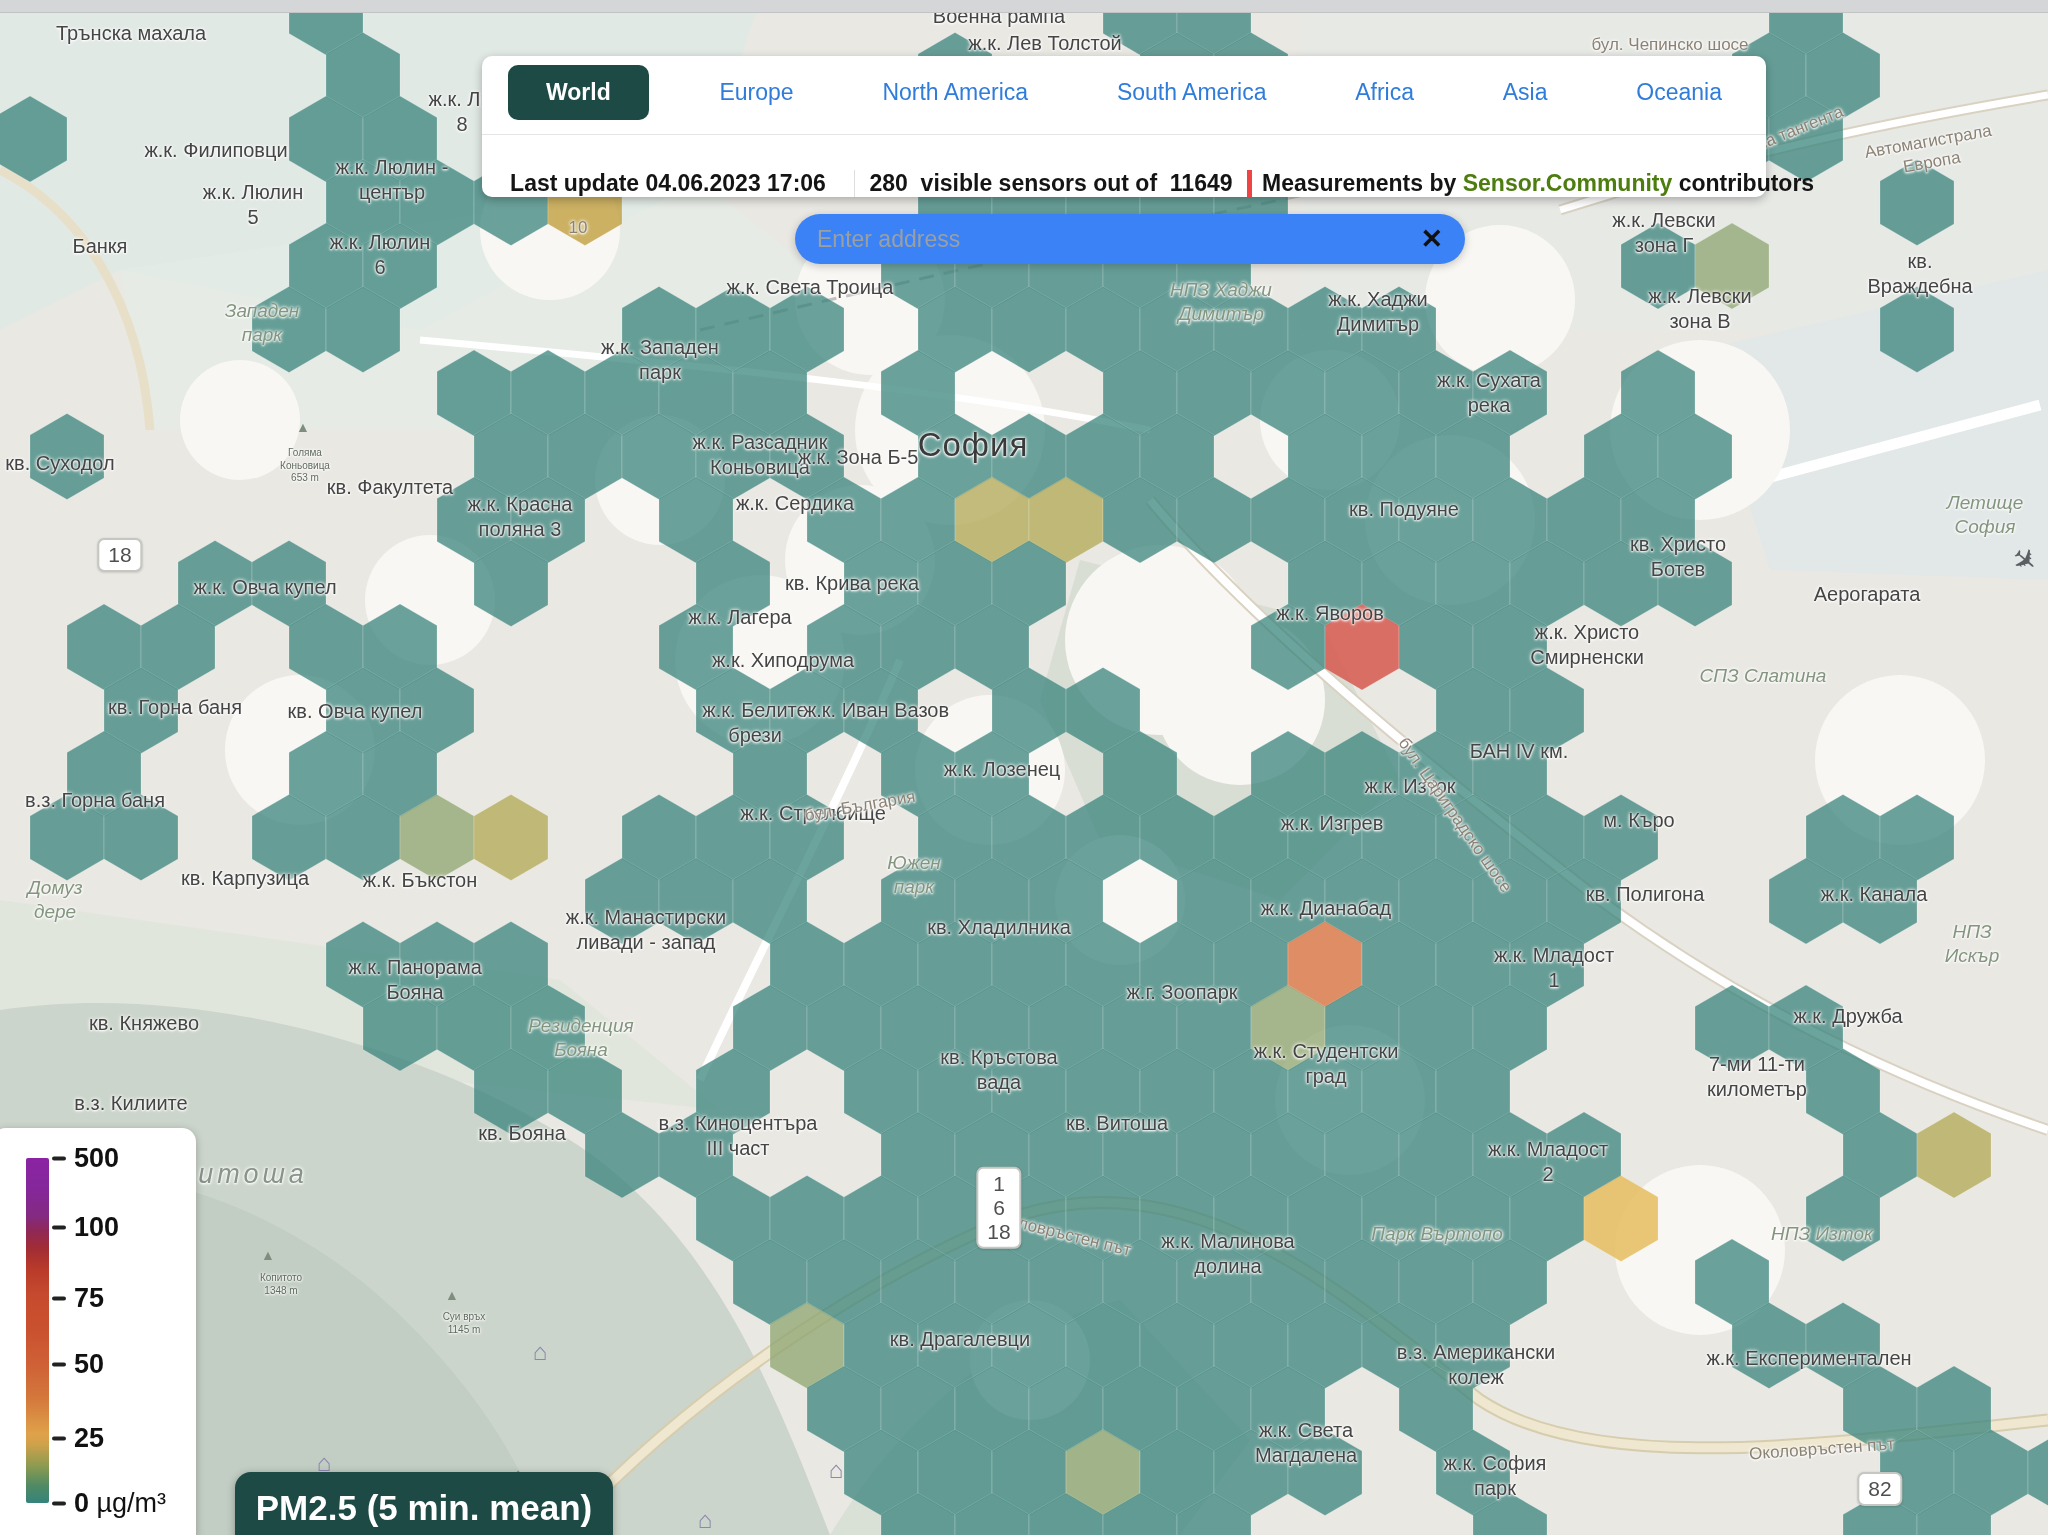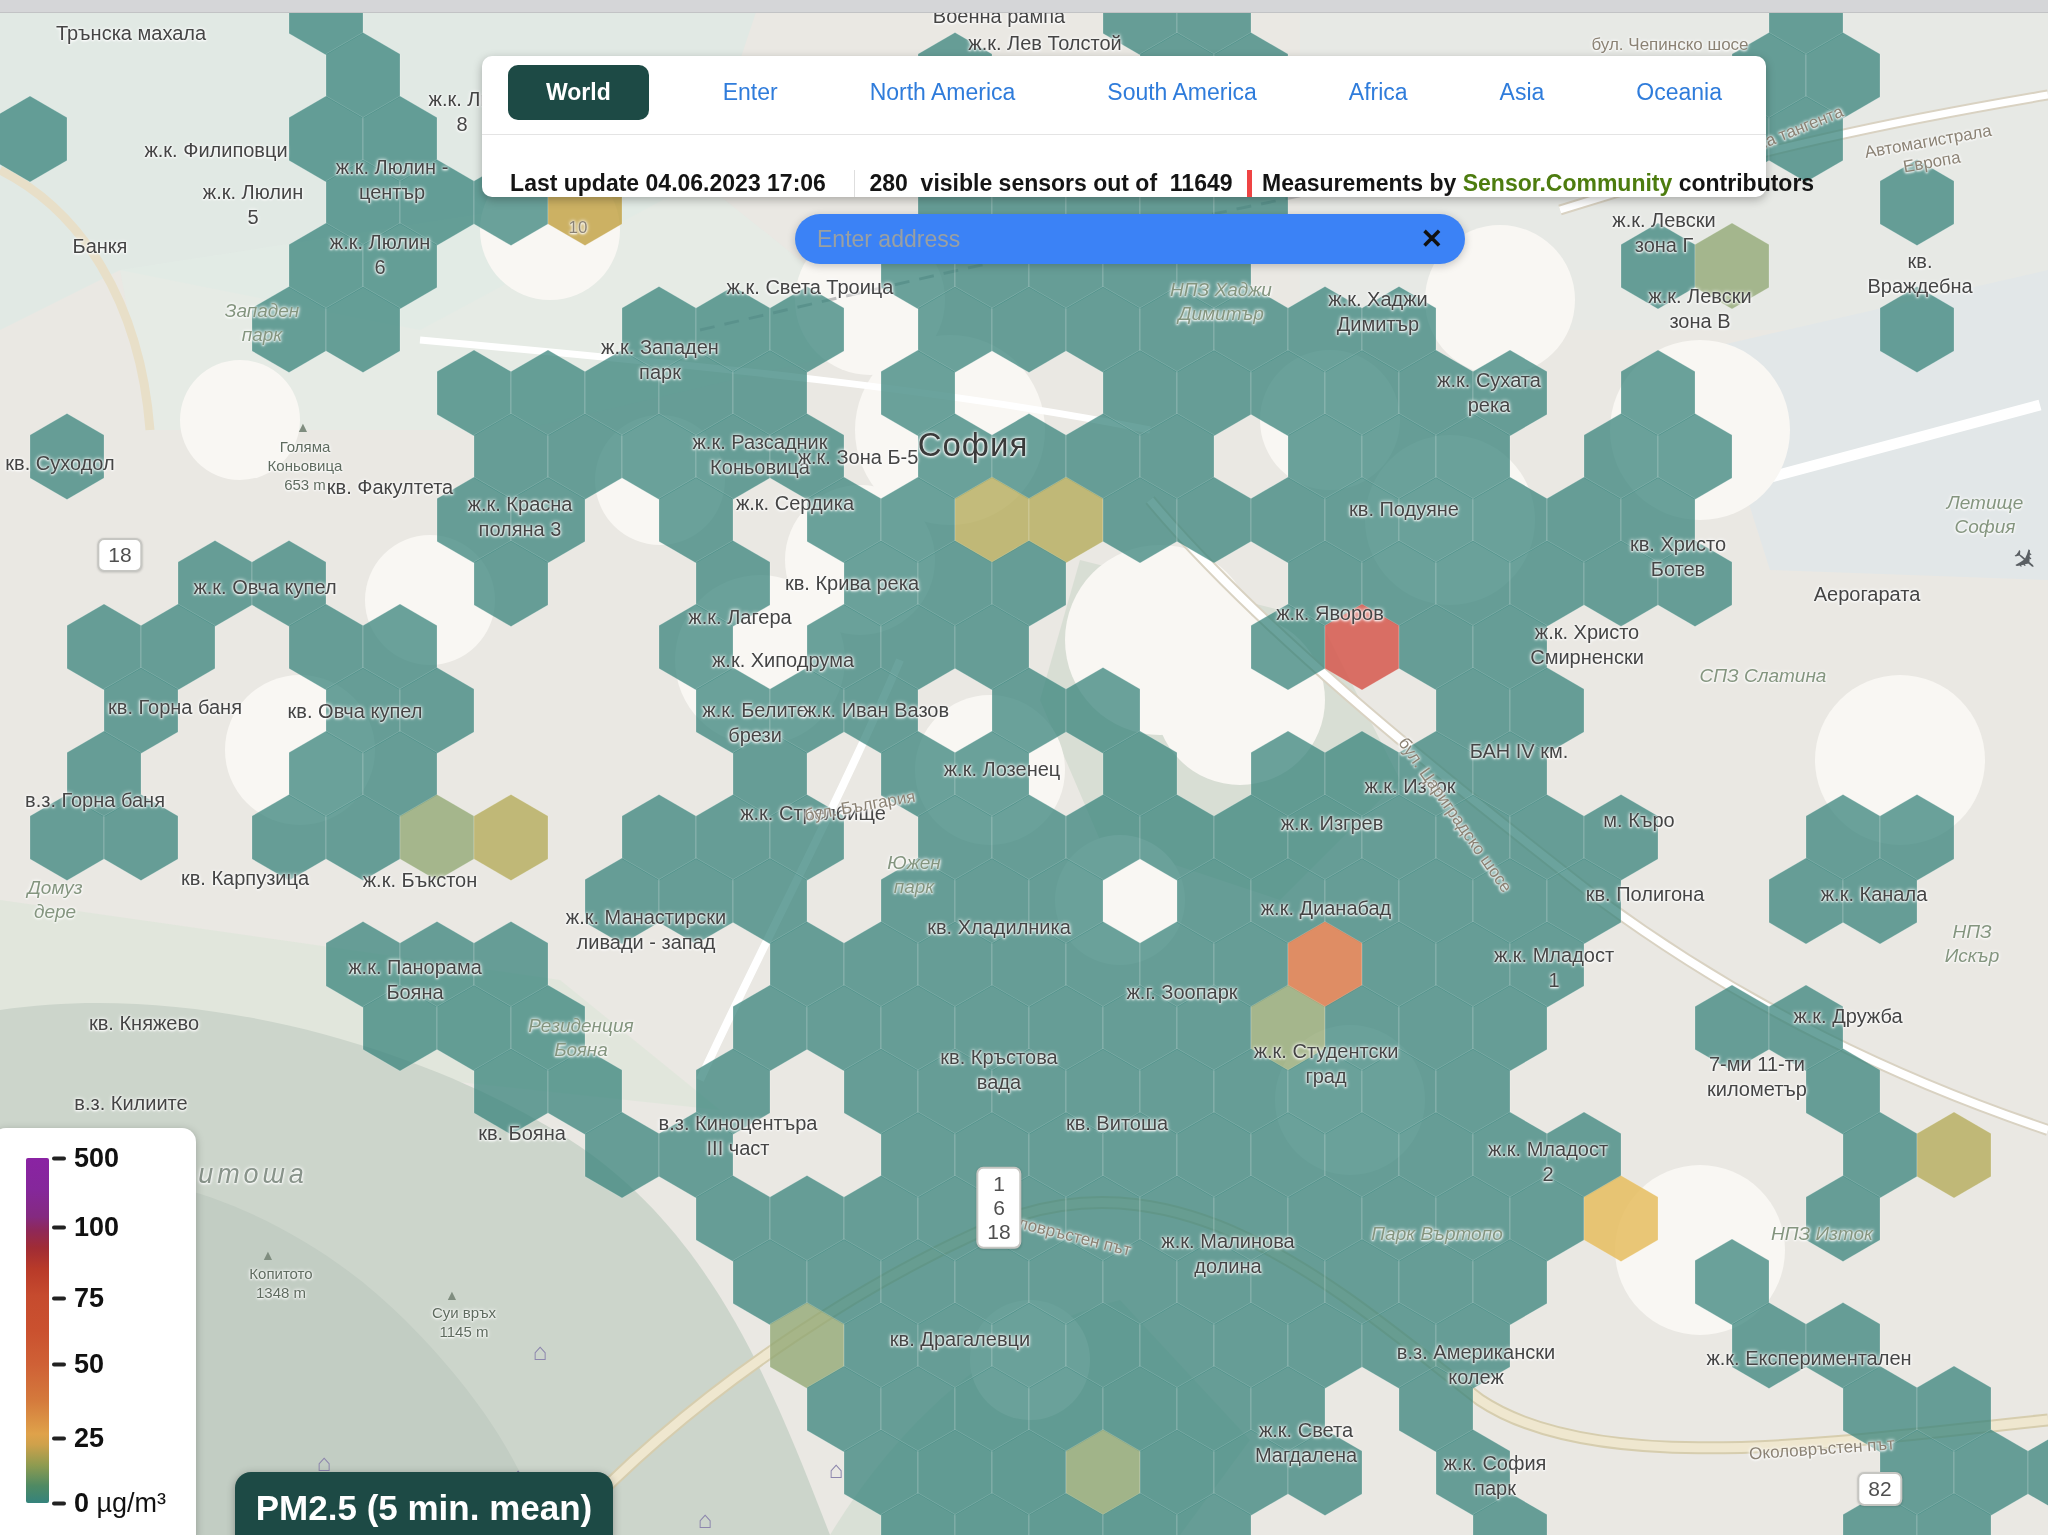--- a/index.html
+++ b/index.html
@@ -13,21 +13,21 @@
   #map-svg{position:absolute;left:0;top:0;z-index:1;}
   #label-layer{position:absolute;left:0;top:0;width:2048px;height:1535px;z-index:5;pointer-events:none;}
   .map-label{
     position:absolute;transform:translate(-50%,-50%);text-align:center;white-space:pre-line;line-height:1.25;
     color:#454545;font-size:20px;font-weight:500;
     text-shadow:0 0 3px #fff,0 0 4px #fff,0 1px 2px #fff;
   }
   .map-label.city{font-size:33px;color:#3a3a3a;letter-spacing:1px;}
   .map-label.park{font-style:italic;color:#7f937e6;color:#84957f;font-weight:400;font-size:19px;}
   .map-label.terrain{font-style:italic;color:#88938a;font-weight:400;font-size:27px;letter-spacing:4px;}
-  .map-label.small{font-size:15px;color:#5f6b5f;font-weight:400;}
+  .map-label.small{font-size:10px;color:#5f6b5f;font-weight:400;}
   .map-label.road{font-size:17px;color:#8b8274;font-weight:400;}
   .badge{
     position:absolute;transform:translate(-50%,-50%);background:#fff;border:2px solid #c6c6c2;border-radius:7px;
     color:#4f4f4f;font-size:21px;font-weight:500;line-height:1.15;text-align:center;padding:3px 9px;white-space:pre-line;
     box-shadow:0 1px 2px rgba(0,0,0,.12);
   }
   .map-icon{position:absolute;transform:translate(-50%,-50%);}
   
   .nav-panel{
     position:absolute;left:482px;top:56px;width:1284px;z-index:20;background:#fff;border-radius:10px;
@@ -576,21 +576,21 @@
       <div class="map-icon" style="font-size: 24px; color: rgb(141, 135, 173); left: 540px; top: 1352px;">⌂</div>
       <div class="map-icon" style="font-size: 30px; color: rgb(90, 95, 99); left: 2025px; top: 560px; transform: translate(-50%, -50%) rotate(40deg);">✈</div>
     </div>
 </div>
 
 <div class="top-strip"></div>
 
 <div class="nav-panel">
   <div class="tabs-row" id="tabs-row">
       <button class="tab selected">World</button>
-      <button class="tab">Enter</button>
+      <button class="tab">Europe</button>
       <button class="tab">North America</button>
       <button class="tab">South America</button>
       <button class="tab">Africa</button>
       <button class="tab">Asia</button>
       <button class="tab">Oceania</button>
     </div>
   <div class="info-row">
     <div class="info-seg s1">Last update 04.06.2023 17:06</div>
     <div class="info-seg s2">280  visible sensors out of  11649</div>
     <div class="info-seg s3"><span>Measurements by </span><a class="brand">Sensor.Community</a><span> contributors</span></div>

